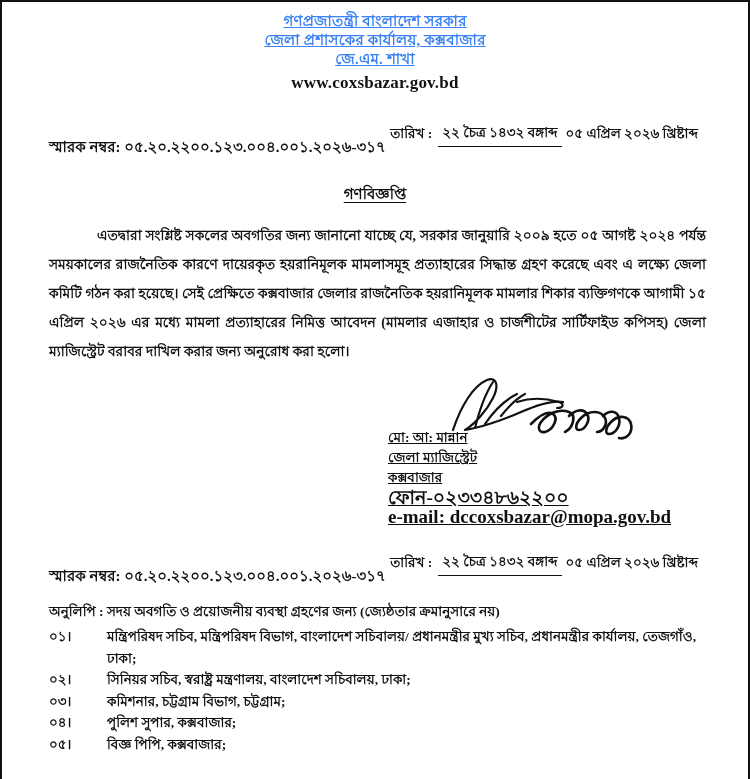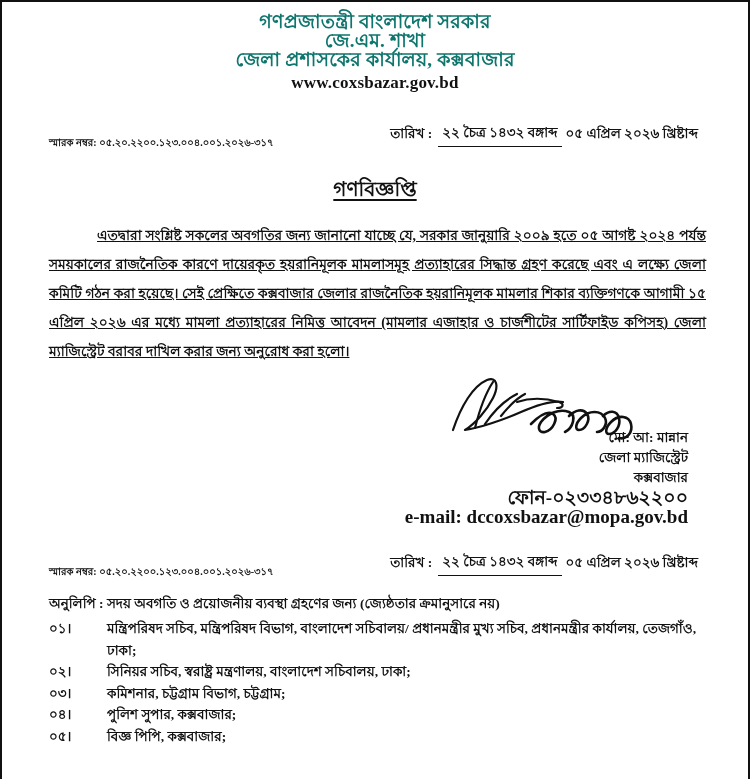--- a/index.html
+++ b/index.html
@@ -22,25 +22,26 @@
     border-right: 2px solid #111;
     overflow: hidden;
   }
 
   
   .header {
     text-align: center;
     padding-top: 10px;
   }
   .header-line {
-    font-size: 19px;
+    font-size: 15px;
     font-weight: 700;
     letter-spacing: 0.2px;
     line-height: 19px;
-    color: #0f766e;
+    color: #3b82f6;
+    text-decoration: underline;
   }
   .site-url {
     margin-top: 4px;
     font-size: 17px;
     font-weight: 700;
     text-underline-offset: 2px;
     letter-spacing: 0.2px;
     color: #111;
   }
 
@@ -49,21 +50,21 @@
     display: flex;
     align-items: flex-start;
     justify-content: space-between;
     padding: 0 46px 0 47px;
     box-sizing: border-box;
   }
   .memo-row.first { margin-top: 28px; }
   .memo-row.second { margin-top: 24px; }
 
   .memo-no {
-    font-size: 10px;
+    font-size: 15px;
     font-weight: 700;
     white-space: nowrap;
     padding-top: 14px;
     color: #111;
   }
   .date-block {
     display: flex;
     align-items: center;
     gap: 6px;
   }
@@ -85,50 +86,50 @@
     white-space: nowrap;
     padding: 1px 4px;
     color: #111;
   }
   .date-bn { border-bottom: 1.6px solid #111; }
 
   
   .doc-title {
     text-align: center;
     margin-top: 22px;
-    font-size: 20px;
+    font-size: 15px;
     font-weight: 700;
     color: #111;
   }
   .doc-title span {
     text-decoration: underline;
     text-underline-offset: 3px;
   }
 
   
   .body-text {
     margin: 14px 42px 0 47px;
     font-size: 13.8px;
     font-weight: 700;
     line-height: 29px;
     text-align: justify;
     text-justify: inter-word;
     text-indent: 48px;
     color: #111;
-    text-decoration: underline;
   }
 
   
   .sign-block {
     position: relative;
     margin-top: 6px;
-    text-align: right;
+    text-align: left;
     width: 300px;
     margin-left: auto;
     margin-right: 60px;
+    text-decoration: underline;
   }
   .sig-svg {
     display: block;
     margin: 0 auto;
     margin-bottom: -14px;
   }
   .sign-line {
     font-size: 13.5px;
     font-weight: 700;
     line-height: 20px;
@@ -166,22 +167,22 @@
   }
   .dist-text { flex: 1; }
 </style>
 </head>
 <body>
 
 <div id="page">
 
   <div class="header">
     <div class="header-line">গণপ্রজাতন্ত্রী বাংলাদেশ সরকার</div>
+    <div class="header-line">জেলা প্রশাসকের কার্যালয়, কক্সবাজার</div>
     <div class="header-line">জে.এম. শাখা</div>
-    <div class="header-line">জেলা প্রশাসকের কার্যালয়, কক্সবাজার</div>
     <div class="site-url">www.coxsbazar.gov.bd</div>
   </div>
 
   <div class="memo-row first">
     <div class="memo-no">স্মারক নম্বর: ০৫.২০.২২০০.১২৩.০০৪.০০১.২০২৬-৩১৭</div>
     <div class="date-block">
       <div class="date-label">তারিখ :</div>
       <div class="date-stack">
         <div class="date-bn">২২ চৈত্র ১৪৩২ বঙ্গাব্দ</div>
         <div class="date-en">০৫ এপ্রিল ২০২৬ খ্রিষ্টাব্দ</div>

